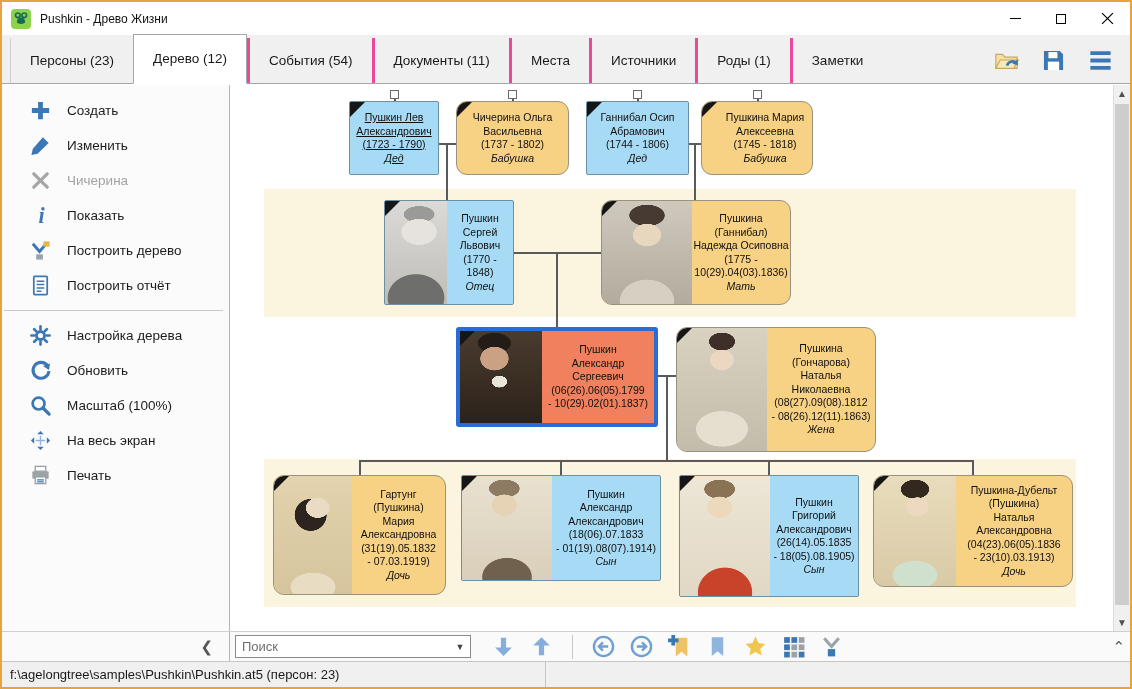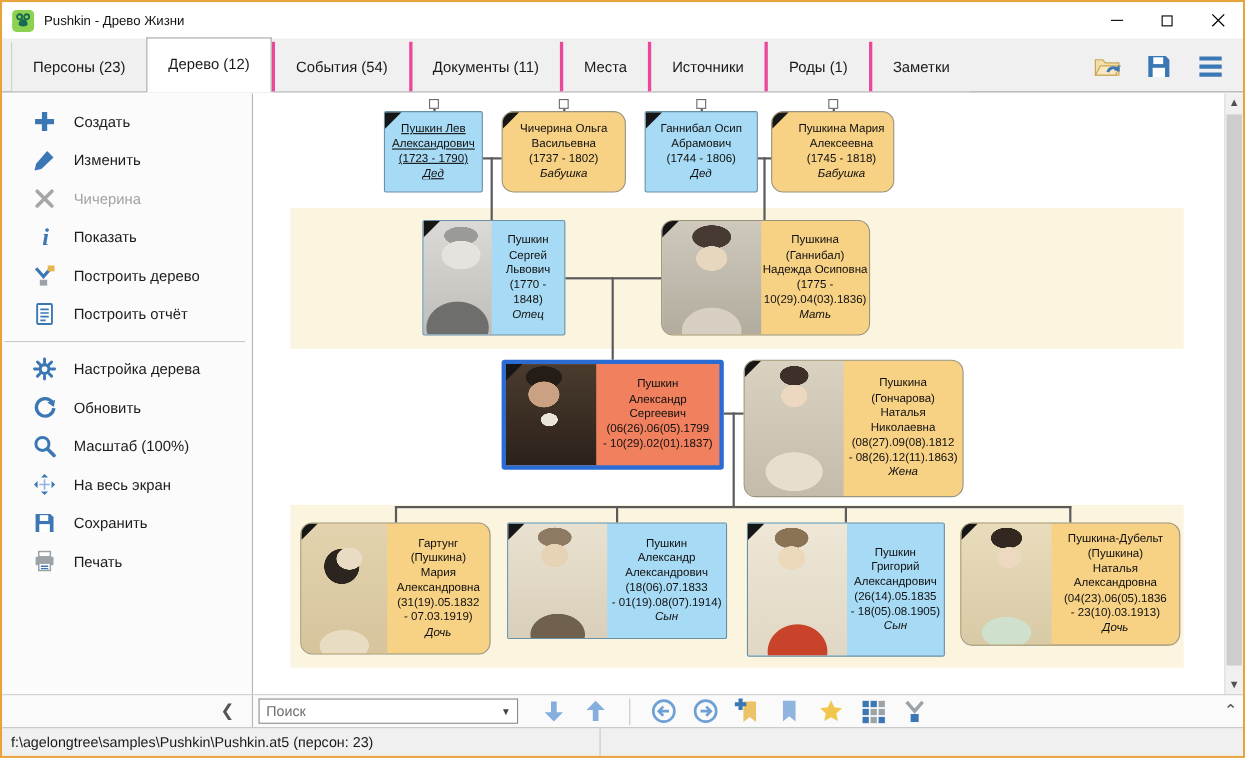--- a/index.html
+++ b/index.html
@@ -231,30 +231,20 @@
           <span class="side-label">Масштаб (100%)</span>
         </div>
         <div class="side-item">
           <span class="side-icon">
             <svg viewBox="0 0 24 24">
               <path d="M12 2l3.4 3.4H8.6zM12 22l-3.4-3.4h6.8zM2 12l3.4-3.4v6.8zM22 12l-3.4 3.4V8.6z" fill="#3B77B5"></path>
               <path d="M12 7v10M7 12h10" stroke="#8FB4DE" stroke-width="1.5"></path>
             </svg>
           </span>
           <span class="side-label">На весь экран</span>
-        </div>
-        <div class="side-item">
-          <span class="side-icon">
-            <svg viewBox="0 0 24 24">
-              <path d="M3.5 3.5h14l3 3v14h-17z" fill="#3B77B5"></path>
-              <rect x="7" y="13" width="10" height="7.5" fill="#fff"></rect>
-              <rect x="7.5" y="4.5" width="8" height="5.5" fill="#fff"></rect>
-            </svg>
-          </span>
-          <span class="side-label">Сохранить</span>
         </div>
         <div class="side-item">
           <span class="side-icon">
             <svg viewBox="0 0 24 24">
               <rect x="6.5" y="2.5" width="11" height="5" fill="#fff" stroke="#9aa0a4" stroke-width="1.4"></rect>
               <rect x="3.5" y="7.5" width="17" height="8" rx="1" fill="#9CA3A8"></rect>
               <rect x="6.5" y="13.5" width="11" height="7" fill="#fff" stroke="#9aa0a4" stroke-width="1.4"></rect>
               <path d="M8.5 16.5h7M8.5 18.7h7" stroke="#3B77B5" stroke-width="1.3"></path>
             </svg>
           </span>

